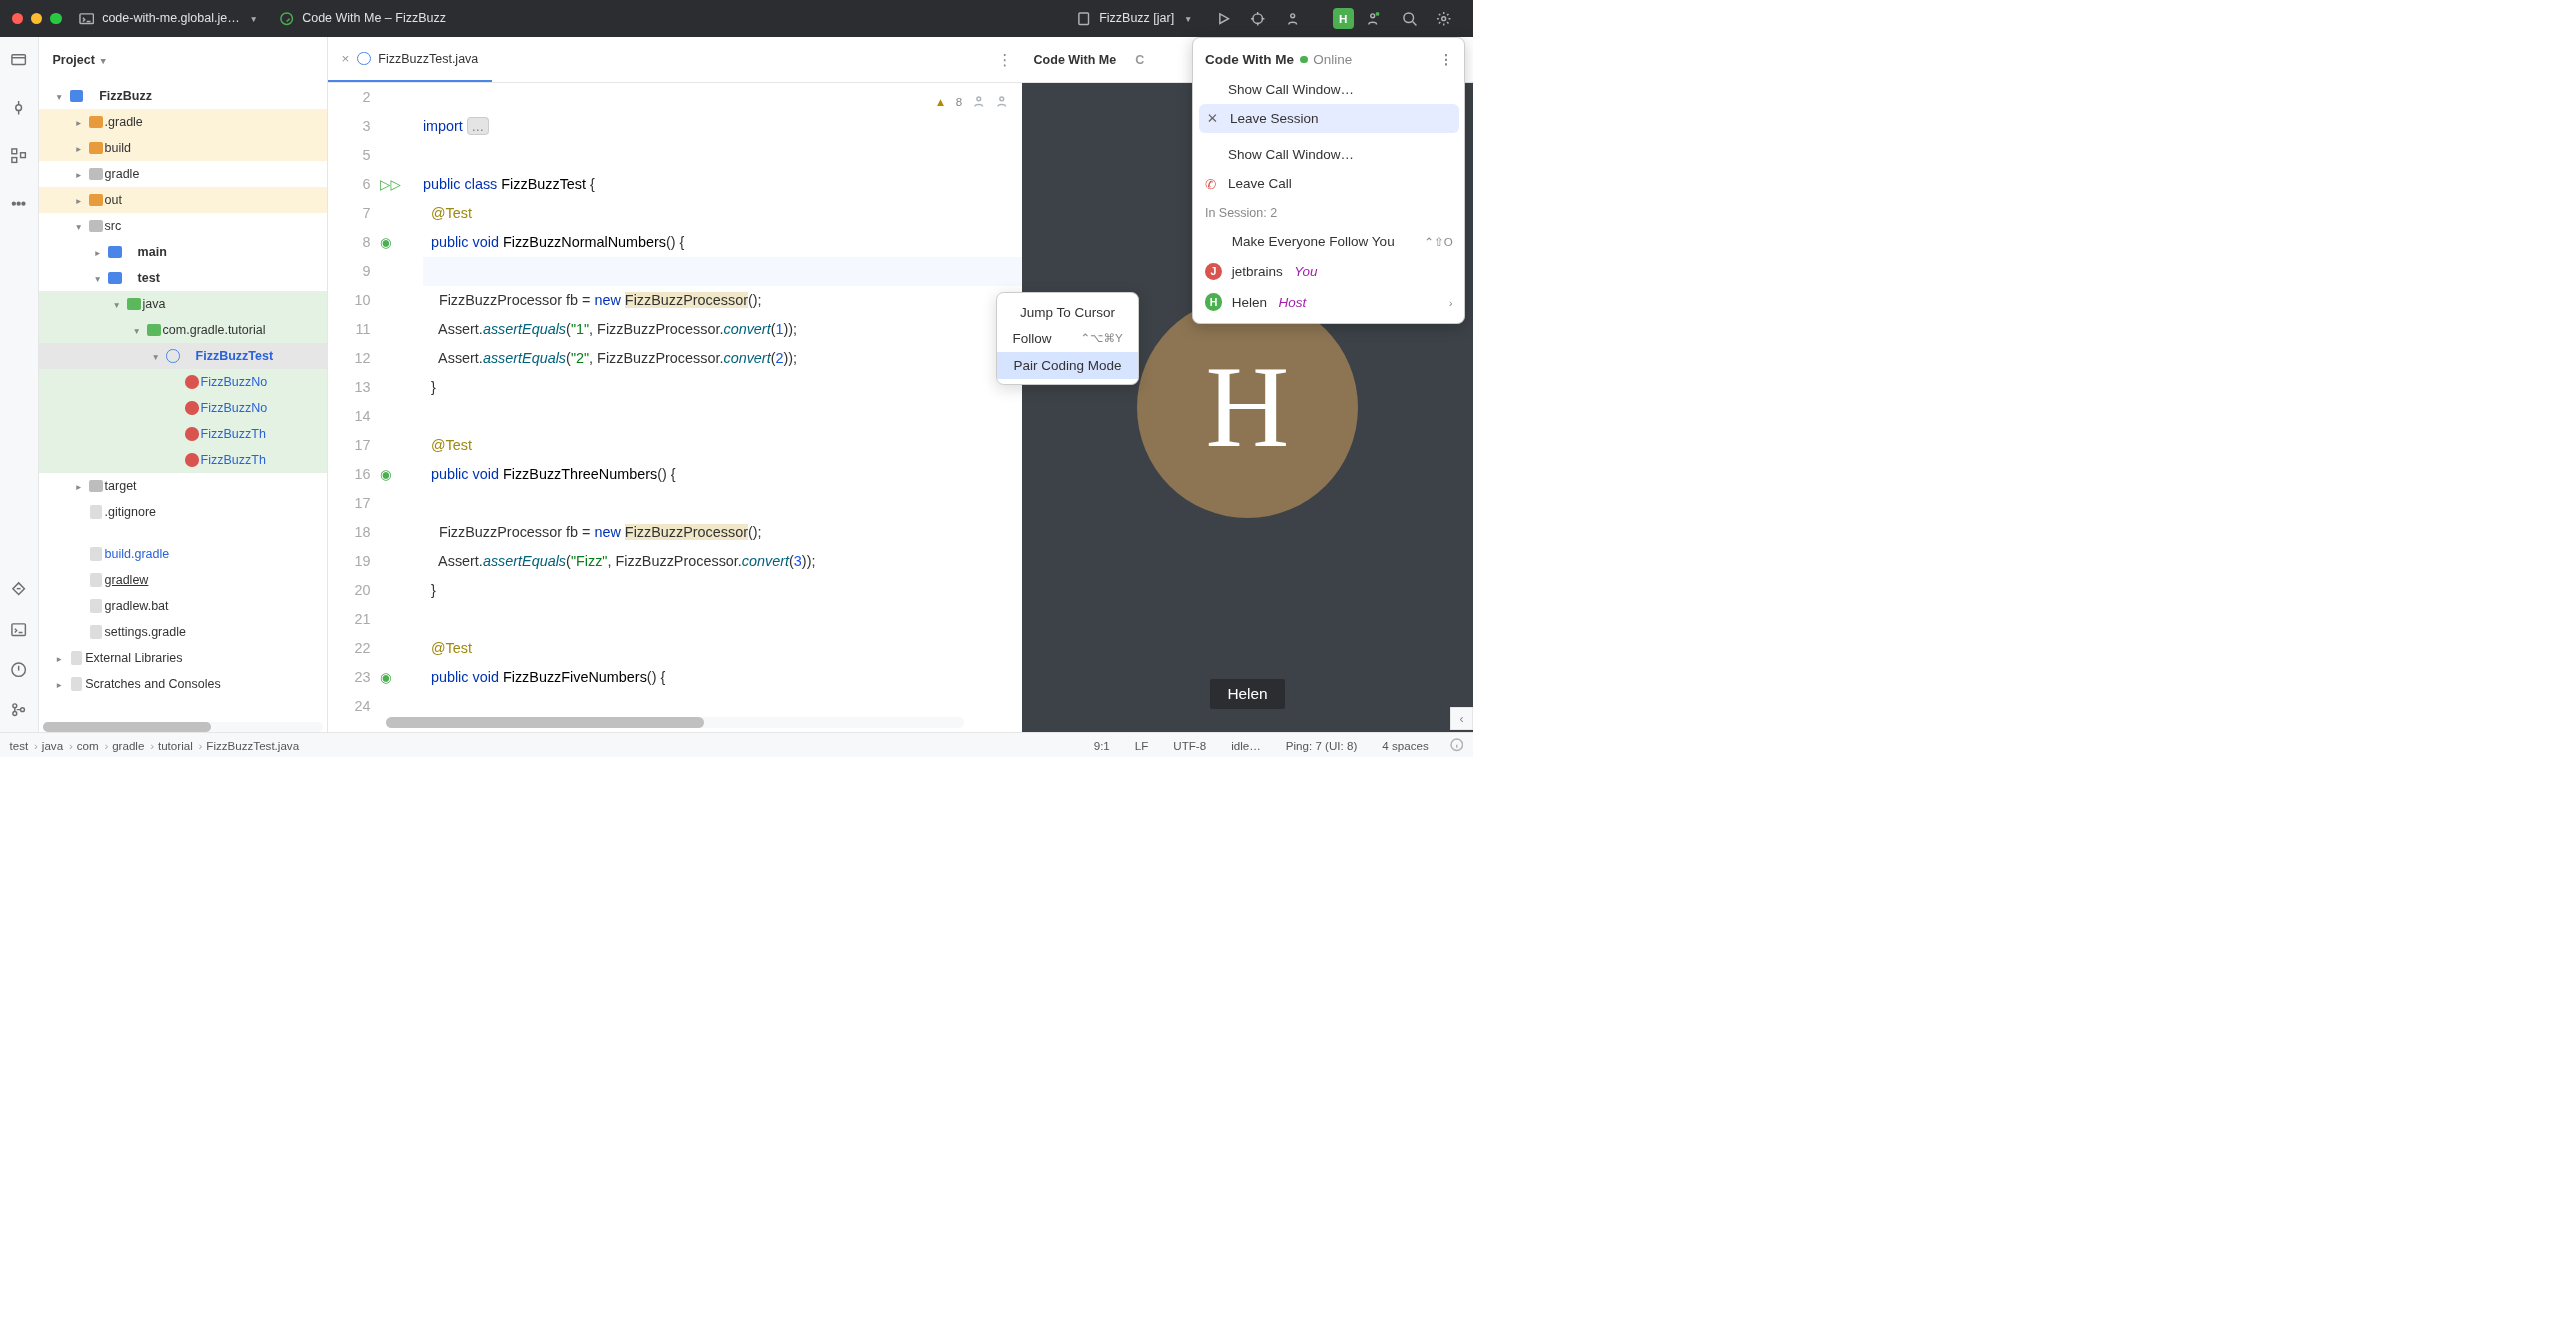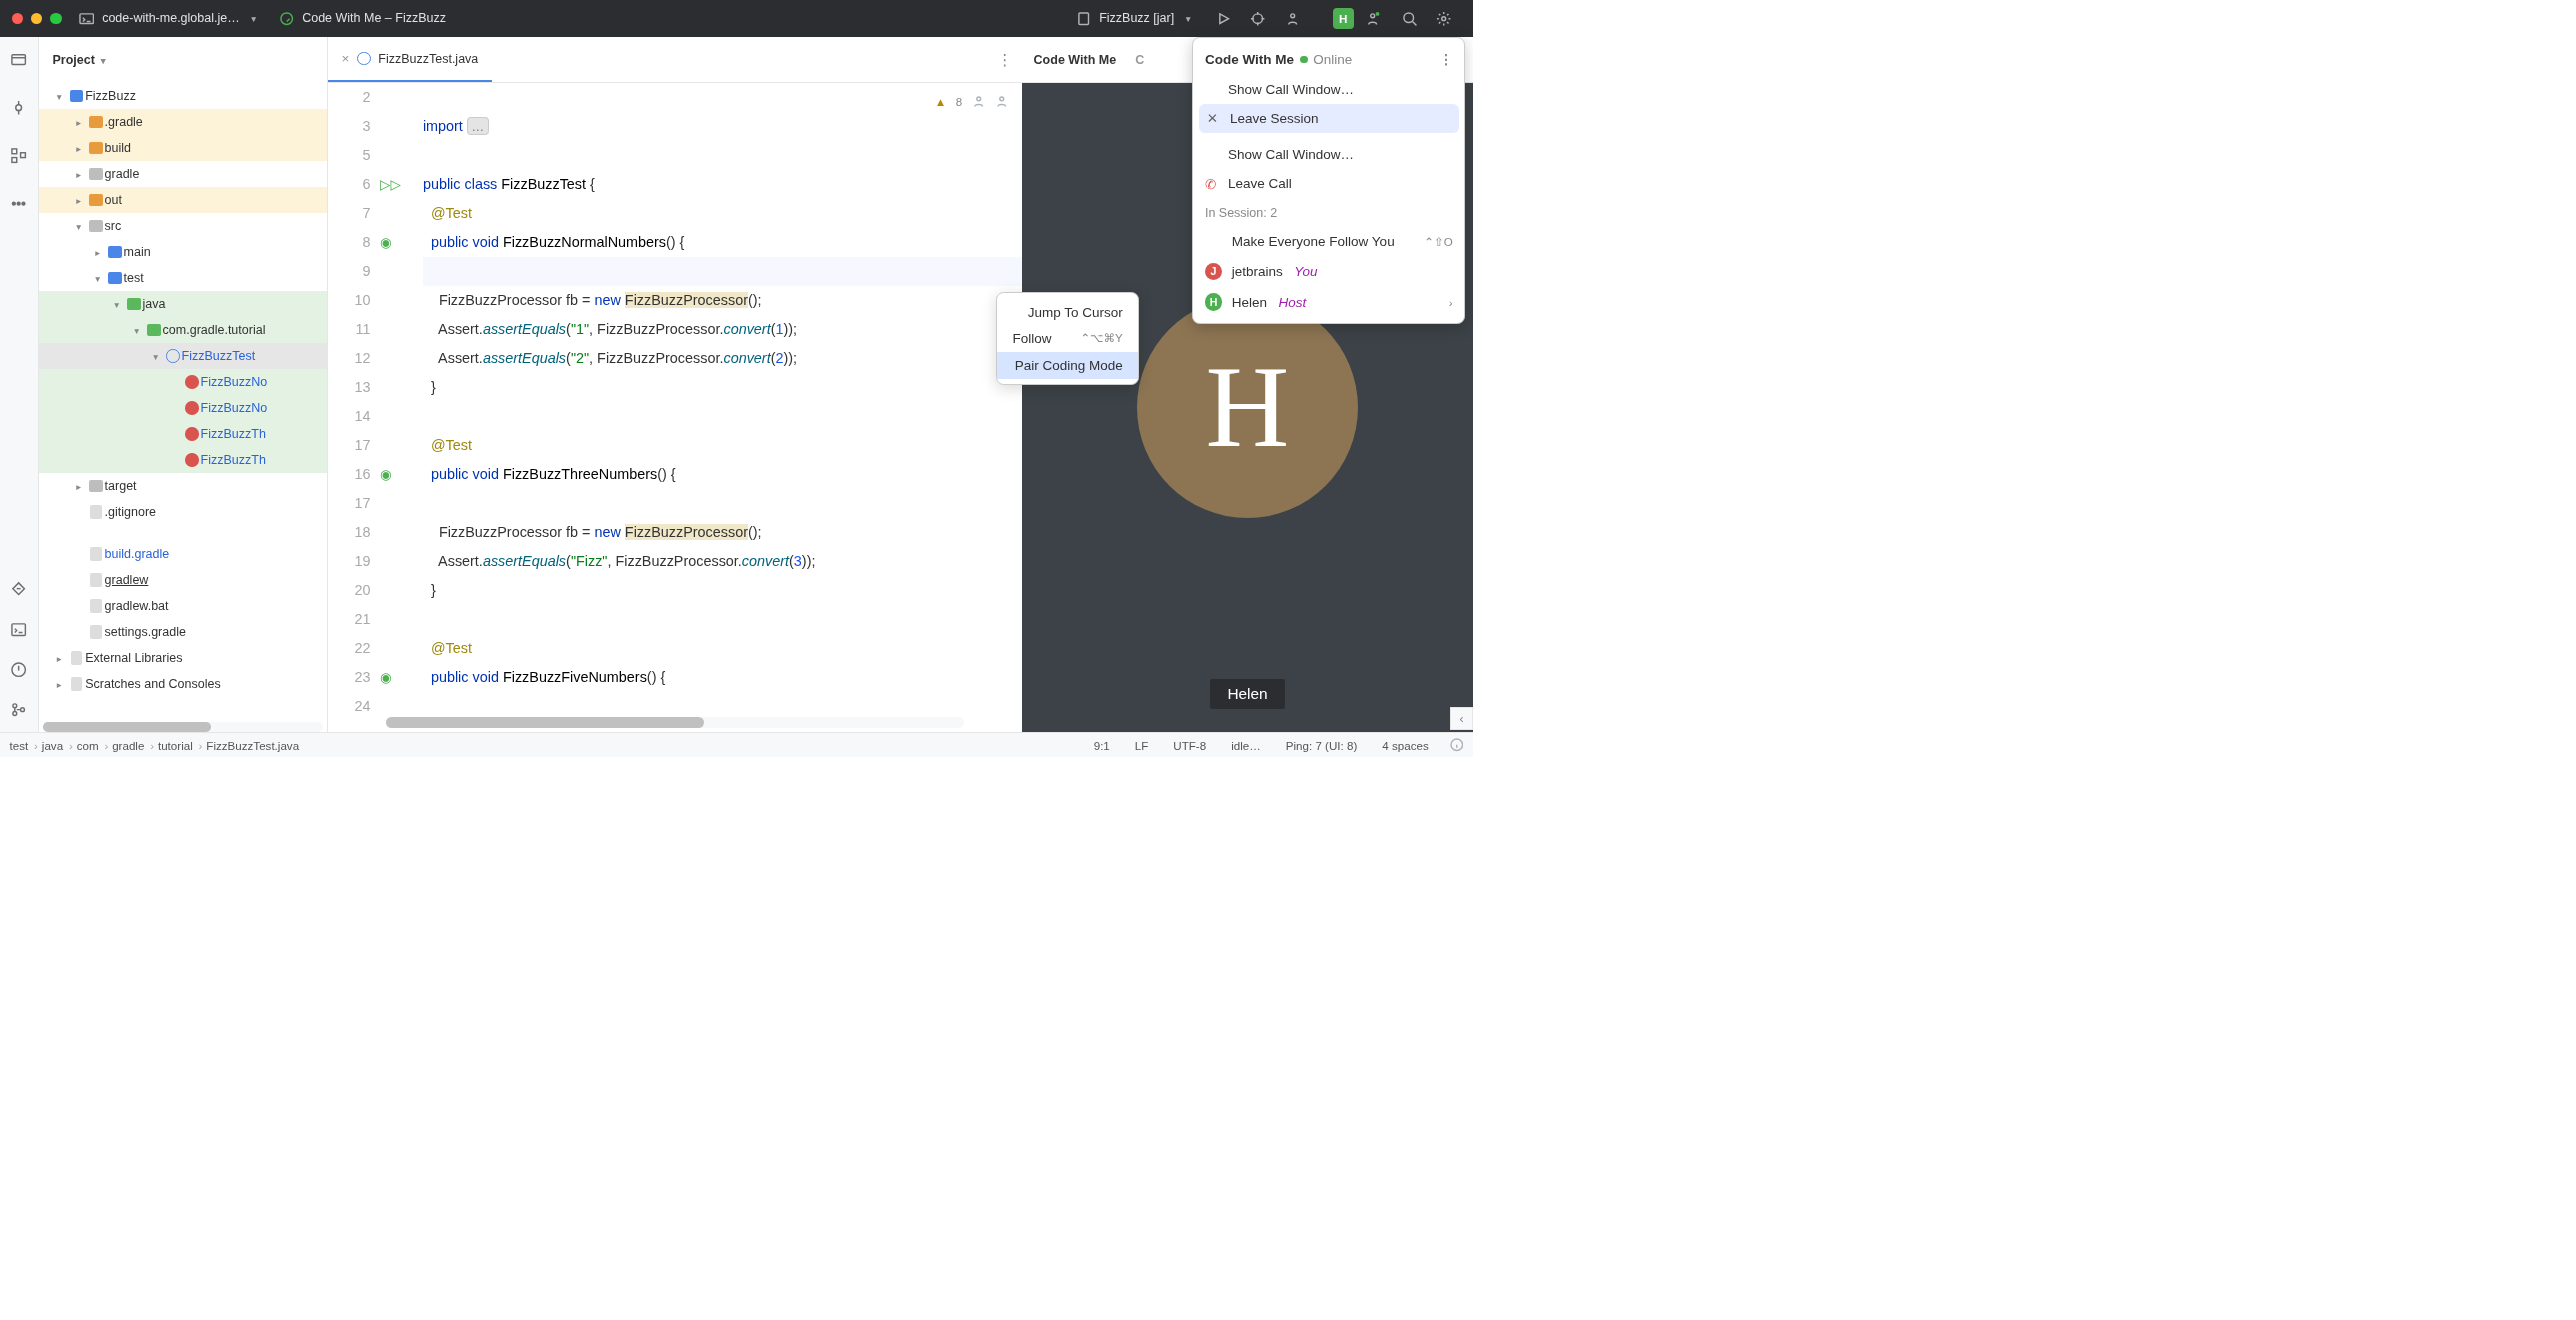--- a/index.html
+++ b/index.html
@@ -30,21 +30,21 @@
 .sidebar-header { height: 46px; display: flex; align-items: center; padding: 0 13.5px; font-weight: 600; color: #333; }
 .sidebar-header::after { content: "▾"; margin-left: 5.8px; font-size: 9.6px; color: #888; }
 .tree { flex: 1; overflow-y: auto; font-size: 12.5px; }
 .tree-row { display: flex; align-items: center; height: 26px; padding-right: 5.8px; cursor: default; white-space: nowrap; }
 .tree-row.sel { background: #e6e6e6; }
 .tree-row.hl-yellow { background: #fcf3d9; }
 .tree-row.hl-green { background: #e3f2e3; }
 .tree-chev { width: 17.3px; font-size: 9.6px; color: #888; text-align: center; }
 .tree-icon { width: 17.3px; display: inline-flex; align-items: center; justify-content: center; }
 .tree-label { color: #333; }
-.tree-label.bold { font-weight: 400; }
+.tree-label.bold { font-weight: 700; margin-left: 14px; }
 .tree-label.blue { color: #2962d9; }
 .folder-ico { width: 13.5px; height: 11.6px; background: #c9a86a; border-radius: 1.9px; display: inline-block; }
 .folder-ico.orange { background: #e89b3c; }
 .folder-ico.blue { background: #4a86e8; }
 .folder-ico.grey { background: #bdbdbd; }
 .folder-ico.green { background: #5cb85c; border-radius: 1.9px; }
 .circle-ico { width: 13.5px; height: 13.5px; border-radius: 50%; border: 1.9px solid #4a86e8; display: inline-block; }
 .test-ico { width: 13.5px; height: 13.5px; border-radius: 50%; background: #d9534f; display: inline-block; position: relative; }
 .file-ico { width: 11.6px; height: 13.5px; background: #ddd; display: inline-block; border-radius: 1.9px; }
 .tree-scroll { height: 9.6px; background: #f7f8fa; margin: 5.8px 3.9px 0 3.9px; border-radius: 4.8px; }
@@ -82,21 +82,21 @@
 .right-panel { width: 451px; background: #3c3f41; display: flex; flex-direction: column; color: #dfe1e5; position: relative; }
 .right-tabs { height: 46px; background: #fff; color: #333; display: flex; align-items: center; padding: 0 11.6px; gap: 19px; border-bottom: 1px solid #e6e6e6; }
 .right-tabs .rtab { font-weight: 600; height: 100%; display: flex; align-items: center; }
 .video { flex: 1; background: #3c4247; display: flex; align-items: center; justify-content: center; position: relative; }
 .big-avatar { width: 221px; height: 221px; border-radius: 50%; background: #8d7553; display: flex; align-items: center; justify-content: center; }
 .big-avatar-letter { font-size: 116px; color: #fff; font-family: Georgia, serif; font-weight: 300; }
 .name-badge { position: absolute; bottom: 23px; background: #2b2d30; color: #fff; padding: 5.8px 17.3px; border-radius: 1.9px; font-size: 15.4px; }
 
 
 .ctx-menu { position: absolute; background: #fff; border: 1px solid #ccc; border-radius: 7.7px; box-shadow: 0 3.9px 15.4px rgba(0,0,0,0.15); padding: 5.8px 0; z-index: 50; font-size: 13.5px; }
-.ctx-item { padding: 5.8px 15.4px; display: flex; justify-content: flex-end; gap: 29px; color: #333; }
+.ctx-item { padding: 5.8px 15.4px; display: flex; justify-content: center; gap: 29px; color: #333; }
 .ctx-item.sel { background: #d6e4ff; }
 .ctx-item .short { color: #888; font-size: 11.6px; }
 
 
 .dropdown { position: absolute; top: 0; right: 7.7px; width: 273px; background: #fff; border: 1px solid #ccc; border-radius: 7.7px; box-shadow: 0 3.9px 15.4px rgba(0,0,0,0.2); padding: 5.8px 0; z-index: 60; font-size: 13.5px; color: #333; }
 .dd-header { display: flex; align-items: center; padding: 7.7px 11.6px; font-weight: 600; gap: 5.8px; }
 .dd-header .status-dot { width: 7.7px; height: 7.7px; border-radius: 50%; background: #4caf50; }
 .dd-header .status-text { color: #888; font-weight: 400; }
 .dd-header .dots { margin-left: auto; color: #888; }
 .dd-item { display: flex; align-items: center; gap: 9.6px; padding: 6.7px 11.6px; }

